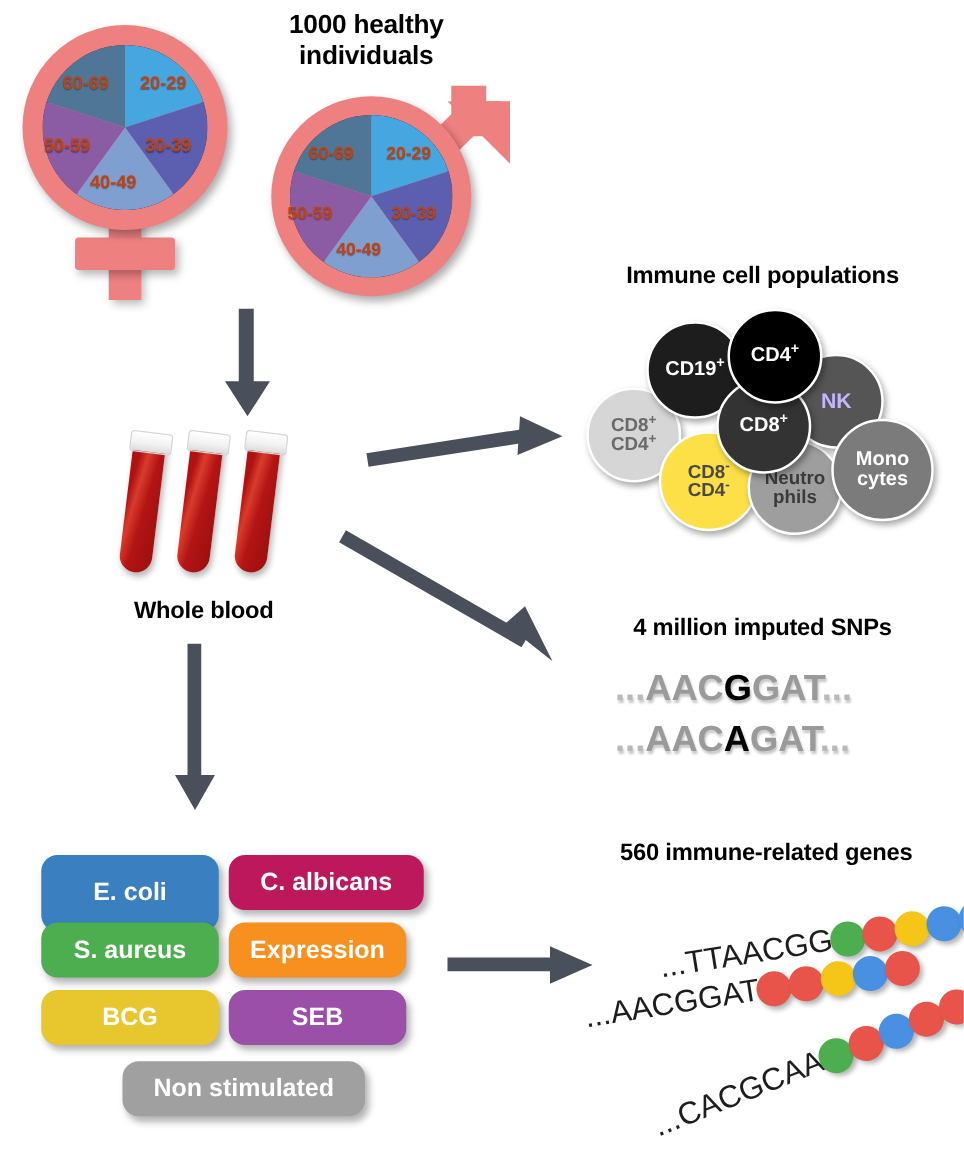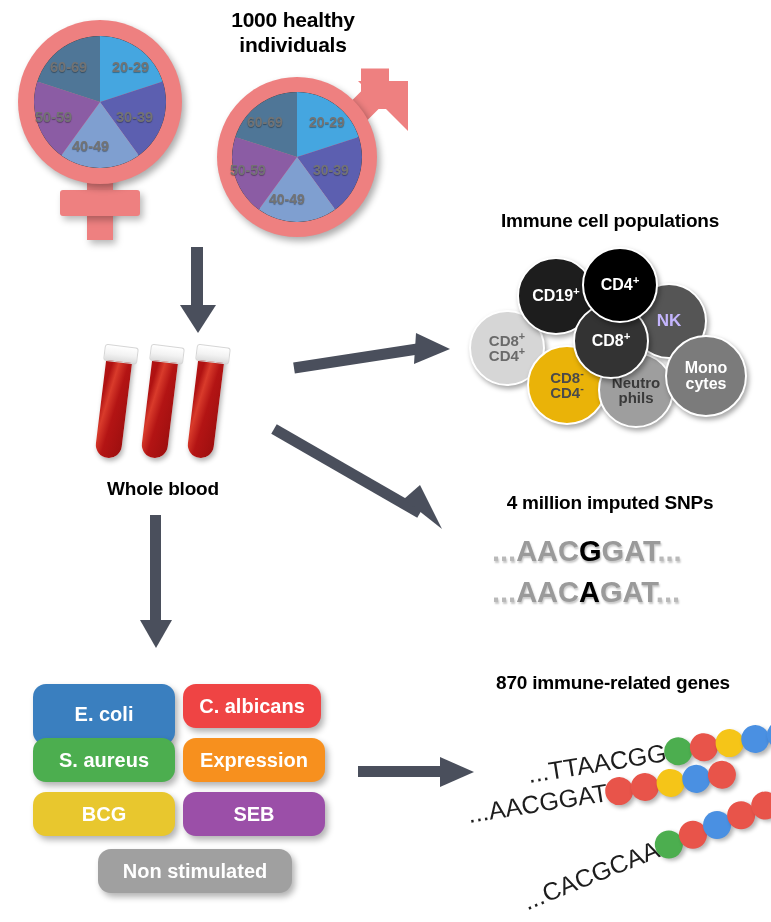--- a/index.html
+++ b/index.html
@@ -11,21 +11,21 @@
   
   .hdr{font-weight:bold;color:#000;text-align:center;line-height:1.18;letter-spacing:-0.2px;}
 
   
   .sym-wrap{position:absolute;}
   .ring{position:absolute;border-radius:50%;background:#ee8080;
         box-shadow:3px 4px 7px rgba(0,0,0,0.33);}
   .pie{position:absolute;border-radius:50%;overflow:hidden;
        box-shadow:inset 0 0 0 1.5px #3a3f46;}
   .pie svg{display:block;}
-  .seg-lbl{position:absolute;color:#737373;font-weight:bold;white-space:nowrap;
+  .seg-lbl{position:absolute;color:#c2410c;font-weight:bold;white-space:nowrap;
            text-shadow:0 1px 1px rgba(0,0,0,.35);}
   .fem-stem{position:absolute;background:#ee8080;box-shadow:3px 4px 7px rgba(0,0,0,0.28);}
   .male-arrow{position:absolute;}
 
   
   .arrow svg{display:block;overflow:visible;}
 
   
   .tube{position:absolute;transform-origin:50% 0%;}
   .tube-body{position:absolute;left:0;top:9px;width:26px;height:104px;
@@ -173,21 +173,21 @@
 </div>
 
 <div class="abs hdr" style="left:460px;top:210px;width:300px;font-size:19px;">Immune cell populations</div>
 
 <div class="abs" style="left:465px;top:245px;width:295px;height:180px;">
 
   <div class="cellc" style="left:4px;top:65px;width:72px;height:72px;background:#d6d6d6;color:#6a6a6a;font-size:15px;">
     <span>CD8<sup>+</sup><br>CD4<sup>+</sup></span>
   </div>
 
-  <div class="cellc" style="left:62px;top:100px;width:76px;height:76px;background:#eab308;color:#4a4a4a;font-size:15px;">
+  <div class="cellc" style="left:62px;top:100px;width:76px;height:76px;background:#fde047;color:#4a4a4a;font-size:15px;">
     <span>CD8<sup>-</sup><br>CD4<sup>-</sup></span>
   </div>
 
   <div class="cellc" style="left:133px;top:107px;width:72px;height:72px;background:#9e9e9e;color:#3a3a3a;font-size:15px;">
     <span>Neutro<br>phils</span>
   </div>
 
   <div class="cellc" style="left:166px;top:38px;width:72px;height:72px;background:#555555;color:#c4b5fd;font-size:17px;">
     <span>NK</span>
   </div>
@@ -215,21 +215,21 @@
   <span class="dim">...</span><span class="mid">AAC</span><span class="hot">G</span><span class="mid">GAT</span><span class="dim">...</span>
 </div>
 
 <div class="abs snp-row" style="left:492px;top:576px;font-size:29px;">
   <span class="dim">...</span><span class="mid">AAC</span><span class="hot">A</span><span class="mid">GAT</span><span class="dim">...</span>
 </div>
 
 <div class="pill" style="left:33px;top:684px;width:142px;height:61px;background:#3a7fbf;font-size:20px;">
   <span>E. coli</span>
 </div>
-<div class="pill" style="left:183px;top:684px;width:138px;height:44px;background:#ef4444;font-size:20px;">
+<div class="pill" style="left:183px;top:684px;width:156px;height:44px;background:#be185d;font-size:20px;">
   <span>C. albicans</span>
 </div>
 
 <div class="pill" style="left:33px;top:738px;width:142px;height:44px;background:#4cae4f;font-size:20px;">
   <span>S. aureus</span>
 </div>
 <div class="pill" style="left:183px;top:738px;width:142px;height:44px;background:#f7901e;font-size:20px;">
   <span>Expression</span>
 </div>
 
@@ -245,21 +245,21 @@
 </div>
 
 <div class="abs arrow" style="left:358px;top:752px;width:118px;height:40px;">
   <svg width="118" height="40" viewBox="0 0 118 40">
     <rect x="0" y="14" width="88" height="11" fill="#4a4f5c"></rect>
     <path d="M82,5 L116,20 L82,35 Z" fill="#4a4f5c"></path>
   </svg>
 </div>
 
 <div class="abs hdr" style="left:463px;top:672px;width:300px;font-size:19px;">
-  <div>870 immune-related genes</div>
+  <div>560 immune-related genes</div>
 </div>
 
 <div class="strand" style="left:528px;top:760px;transform:rotate(-9deg);">
   <span class="seq" style="font-size:25px;">...TTAACGG</span>
   <span class="bead" style="background:#4cae4f;"></span>
   <span class="bead" style="background:#e8544a;"></span>
   <span class="bead" style="background:#f5c518;"></span>
   <span class="bead" style="background:#4a90e2;"></span>
   <span class="bead" style="background:#4a90e2;"></span>
 </div>

